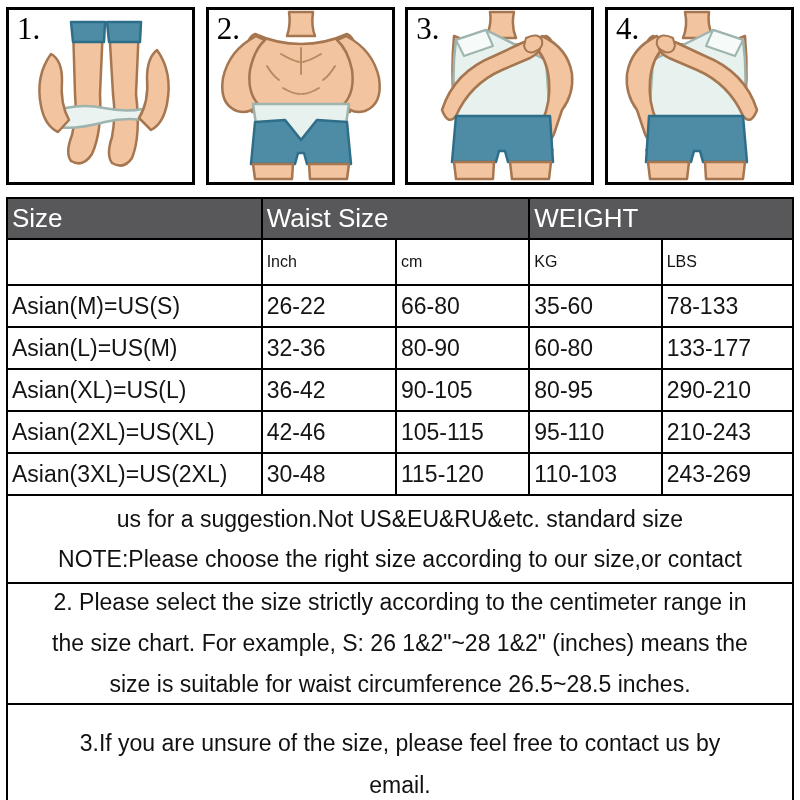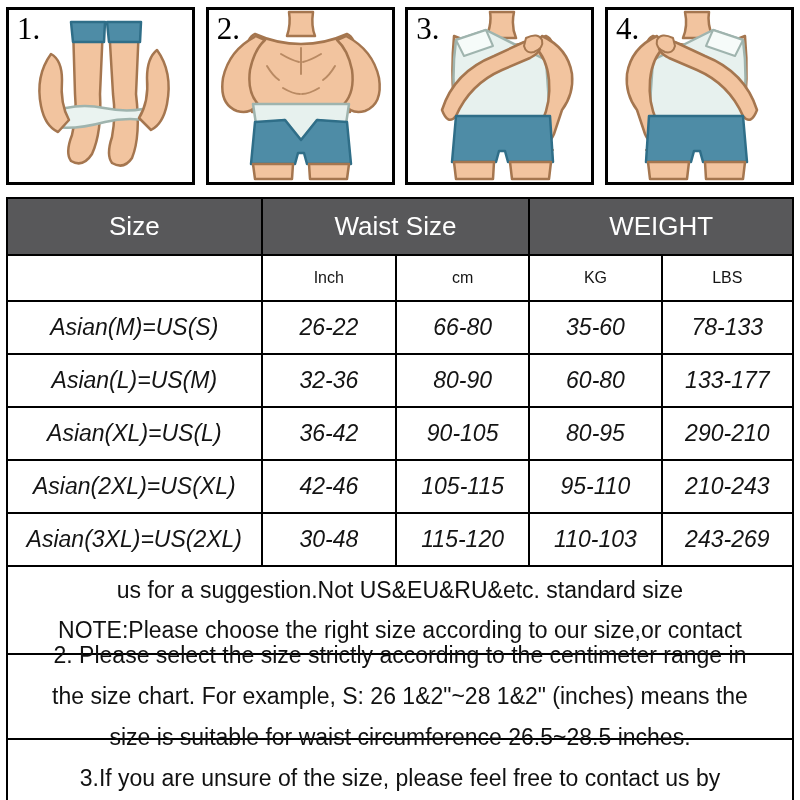--- a/index.html
+++ b/index.html
@@ -40,52 +40,52 @@
   }
 
   
   table.chart {
     width: 788px;
     border-collapse: collapse;
     table-layout: fixed;
   }
   .chart th, .chart td {
     border: 2px solid #000;
-    text-align: center;
+    text-align: left;
     vertical-align: middle;
     font-weight: normal;
-    padding: 12px;
+    padding: 4px;
     overflow: hidden;
     white-space: nowrap;
   }
   tr.hdr th {
     background: #58585a;
     color: #fff;
     font-size: 26px;
     height: 36px;
   }
   tr.sub td { height: 46px; font-size: 16px; }
-  tbody.data td { height: 42px; font-size: 23px; font-style: italic; }
+  tbody.data td { height: 42px; font-size: 23px; }
 
   
   .note {
     width: 788px;
     border: 2px solid #000;
     margin-top: -2px;
     display: flex;
     flex-direction: column;
     align-items: center;
     justify-content: center;
     text-align: center;
     font-size: 23px;
     color: #111;
   }
   .note .ln { white-space: nowrap; }
   .note-1 { height: 90px;  line-height: 40px; }
-  .note-2 { height: 87px; line-height: 41px; }
+  .note-2 { height: 123px; line-height: 41px; }
   .note-3 { height: 121px;  line-height: 42px; }
 </style>
 </head>
 <body>
 
 <div class="page">
 
   <div class="steps">
 
     <figure class="panel">

